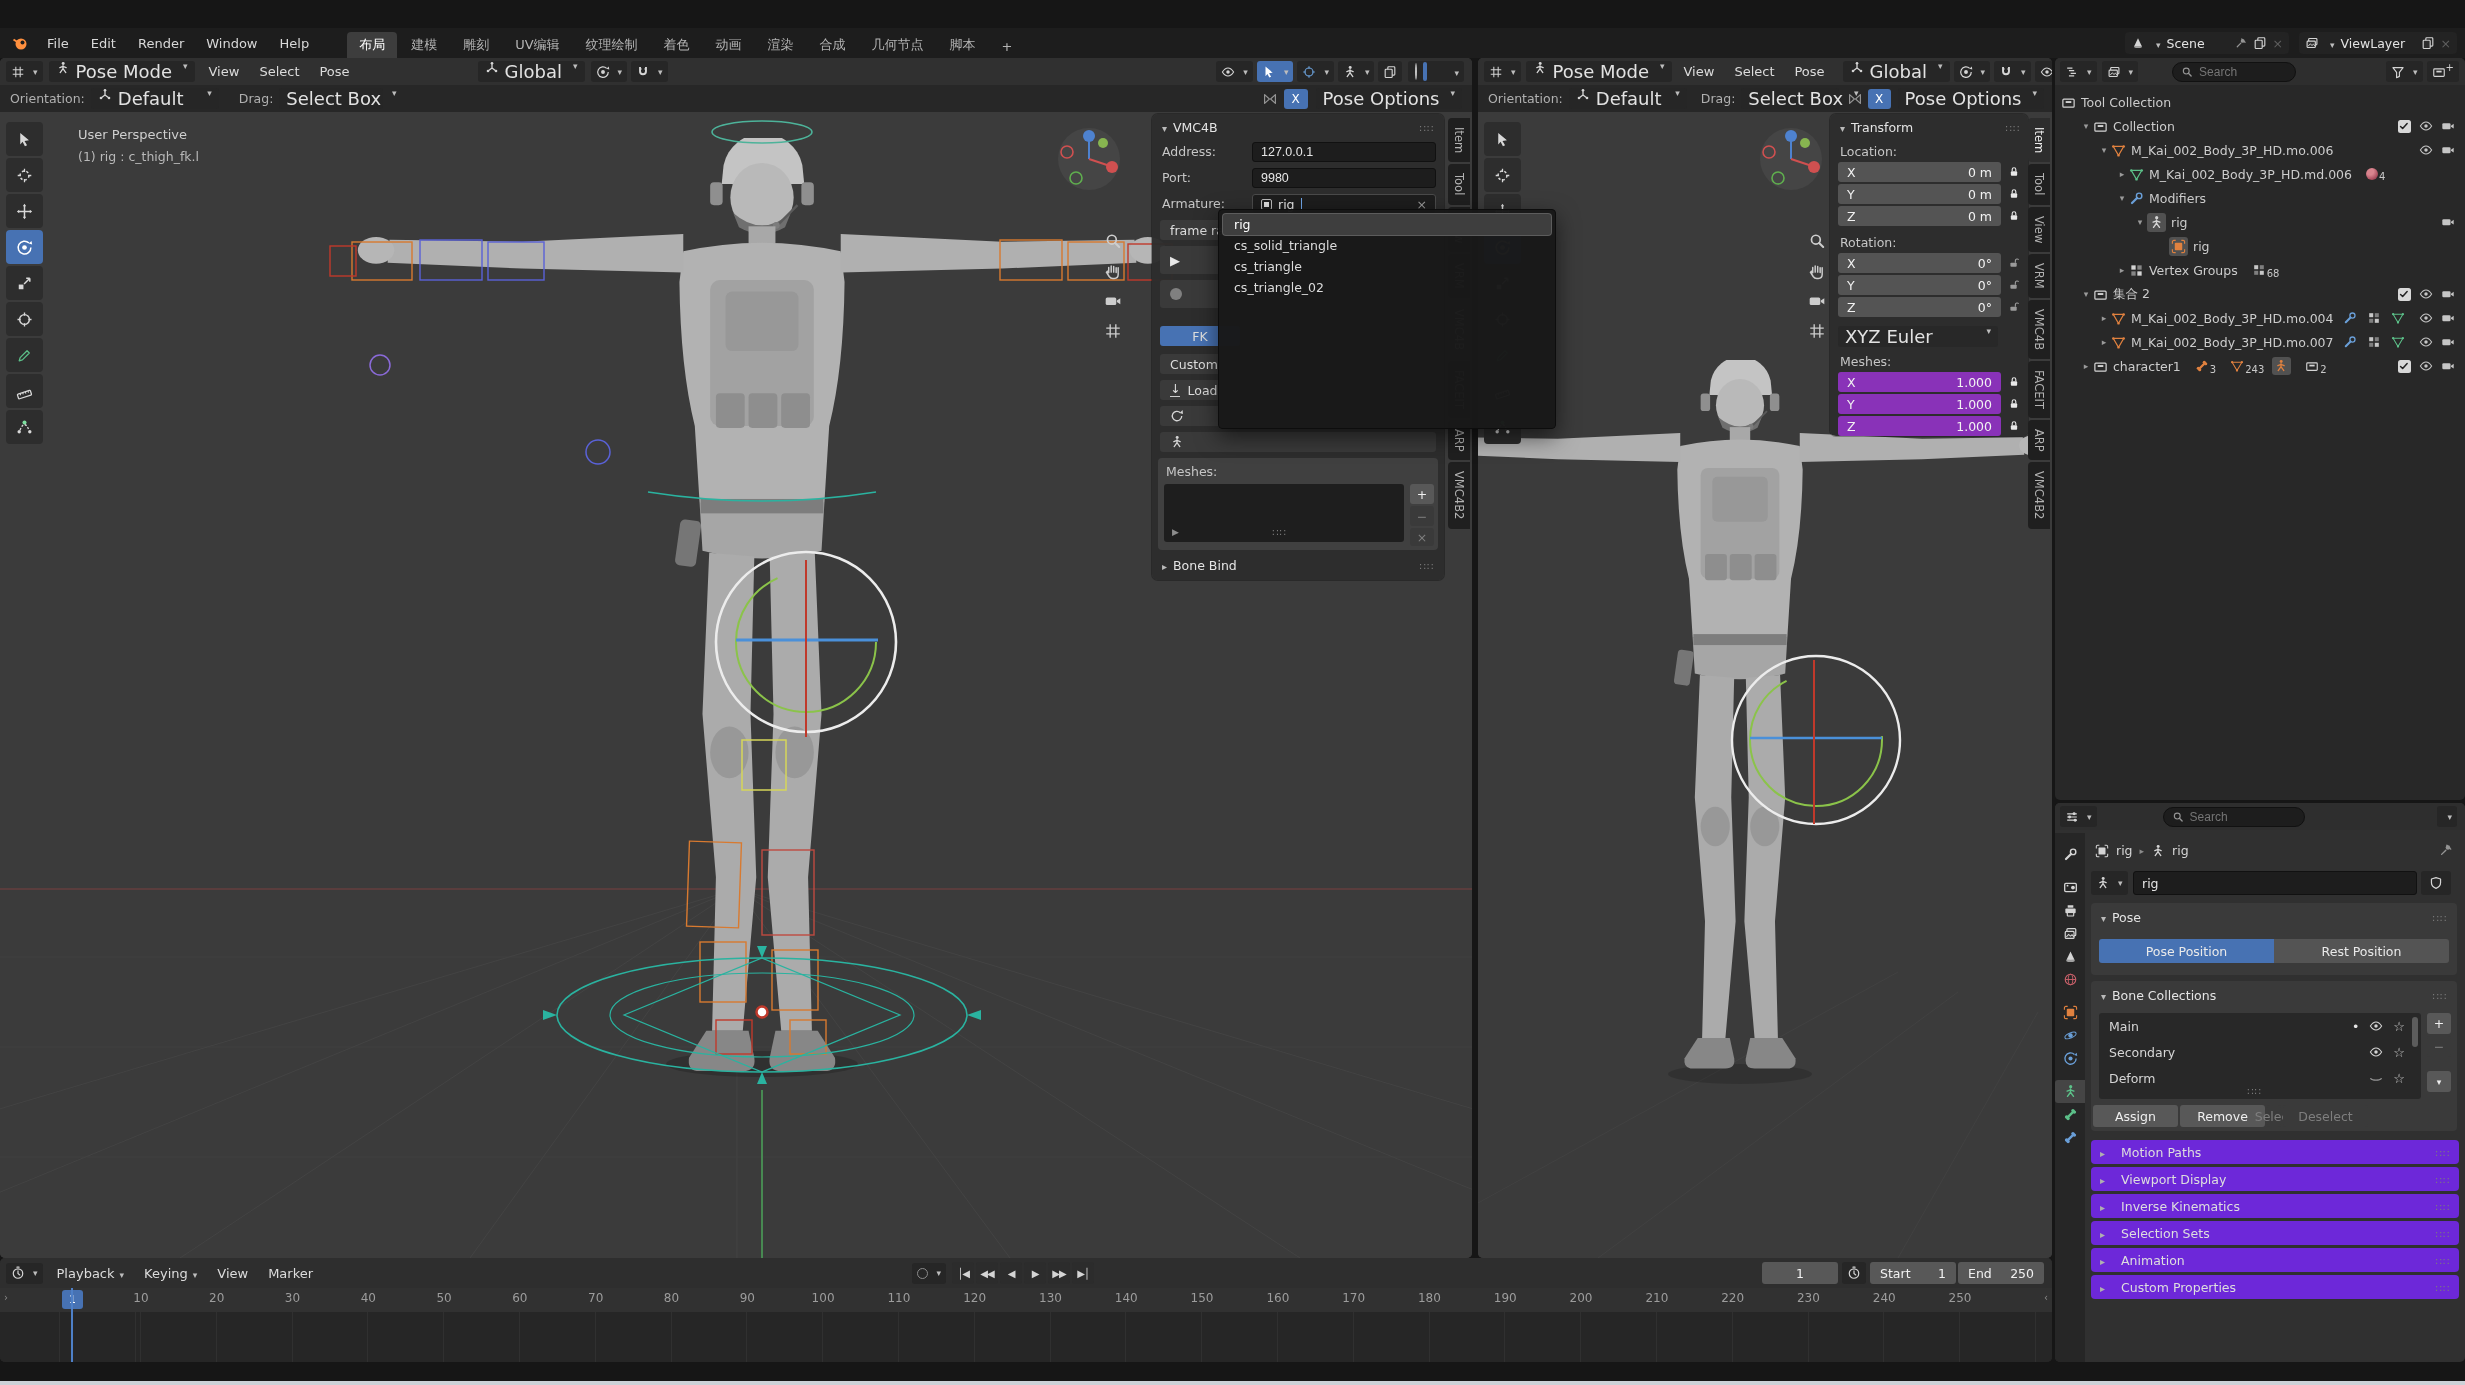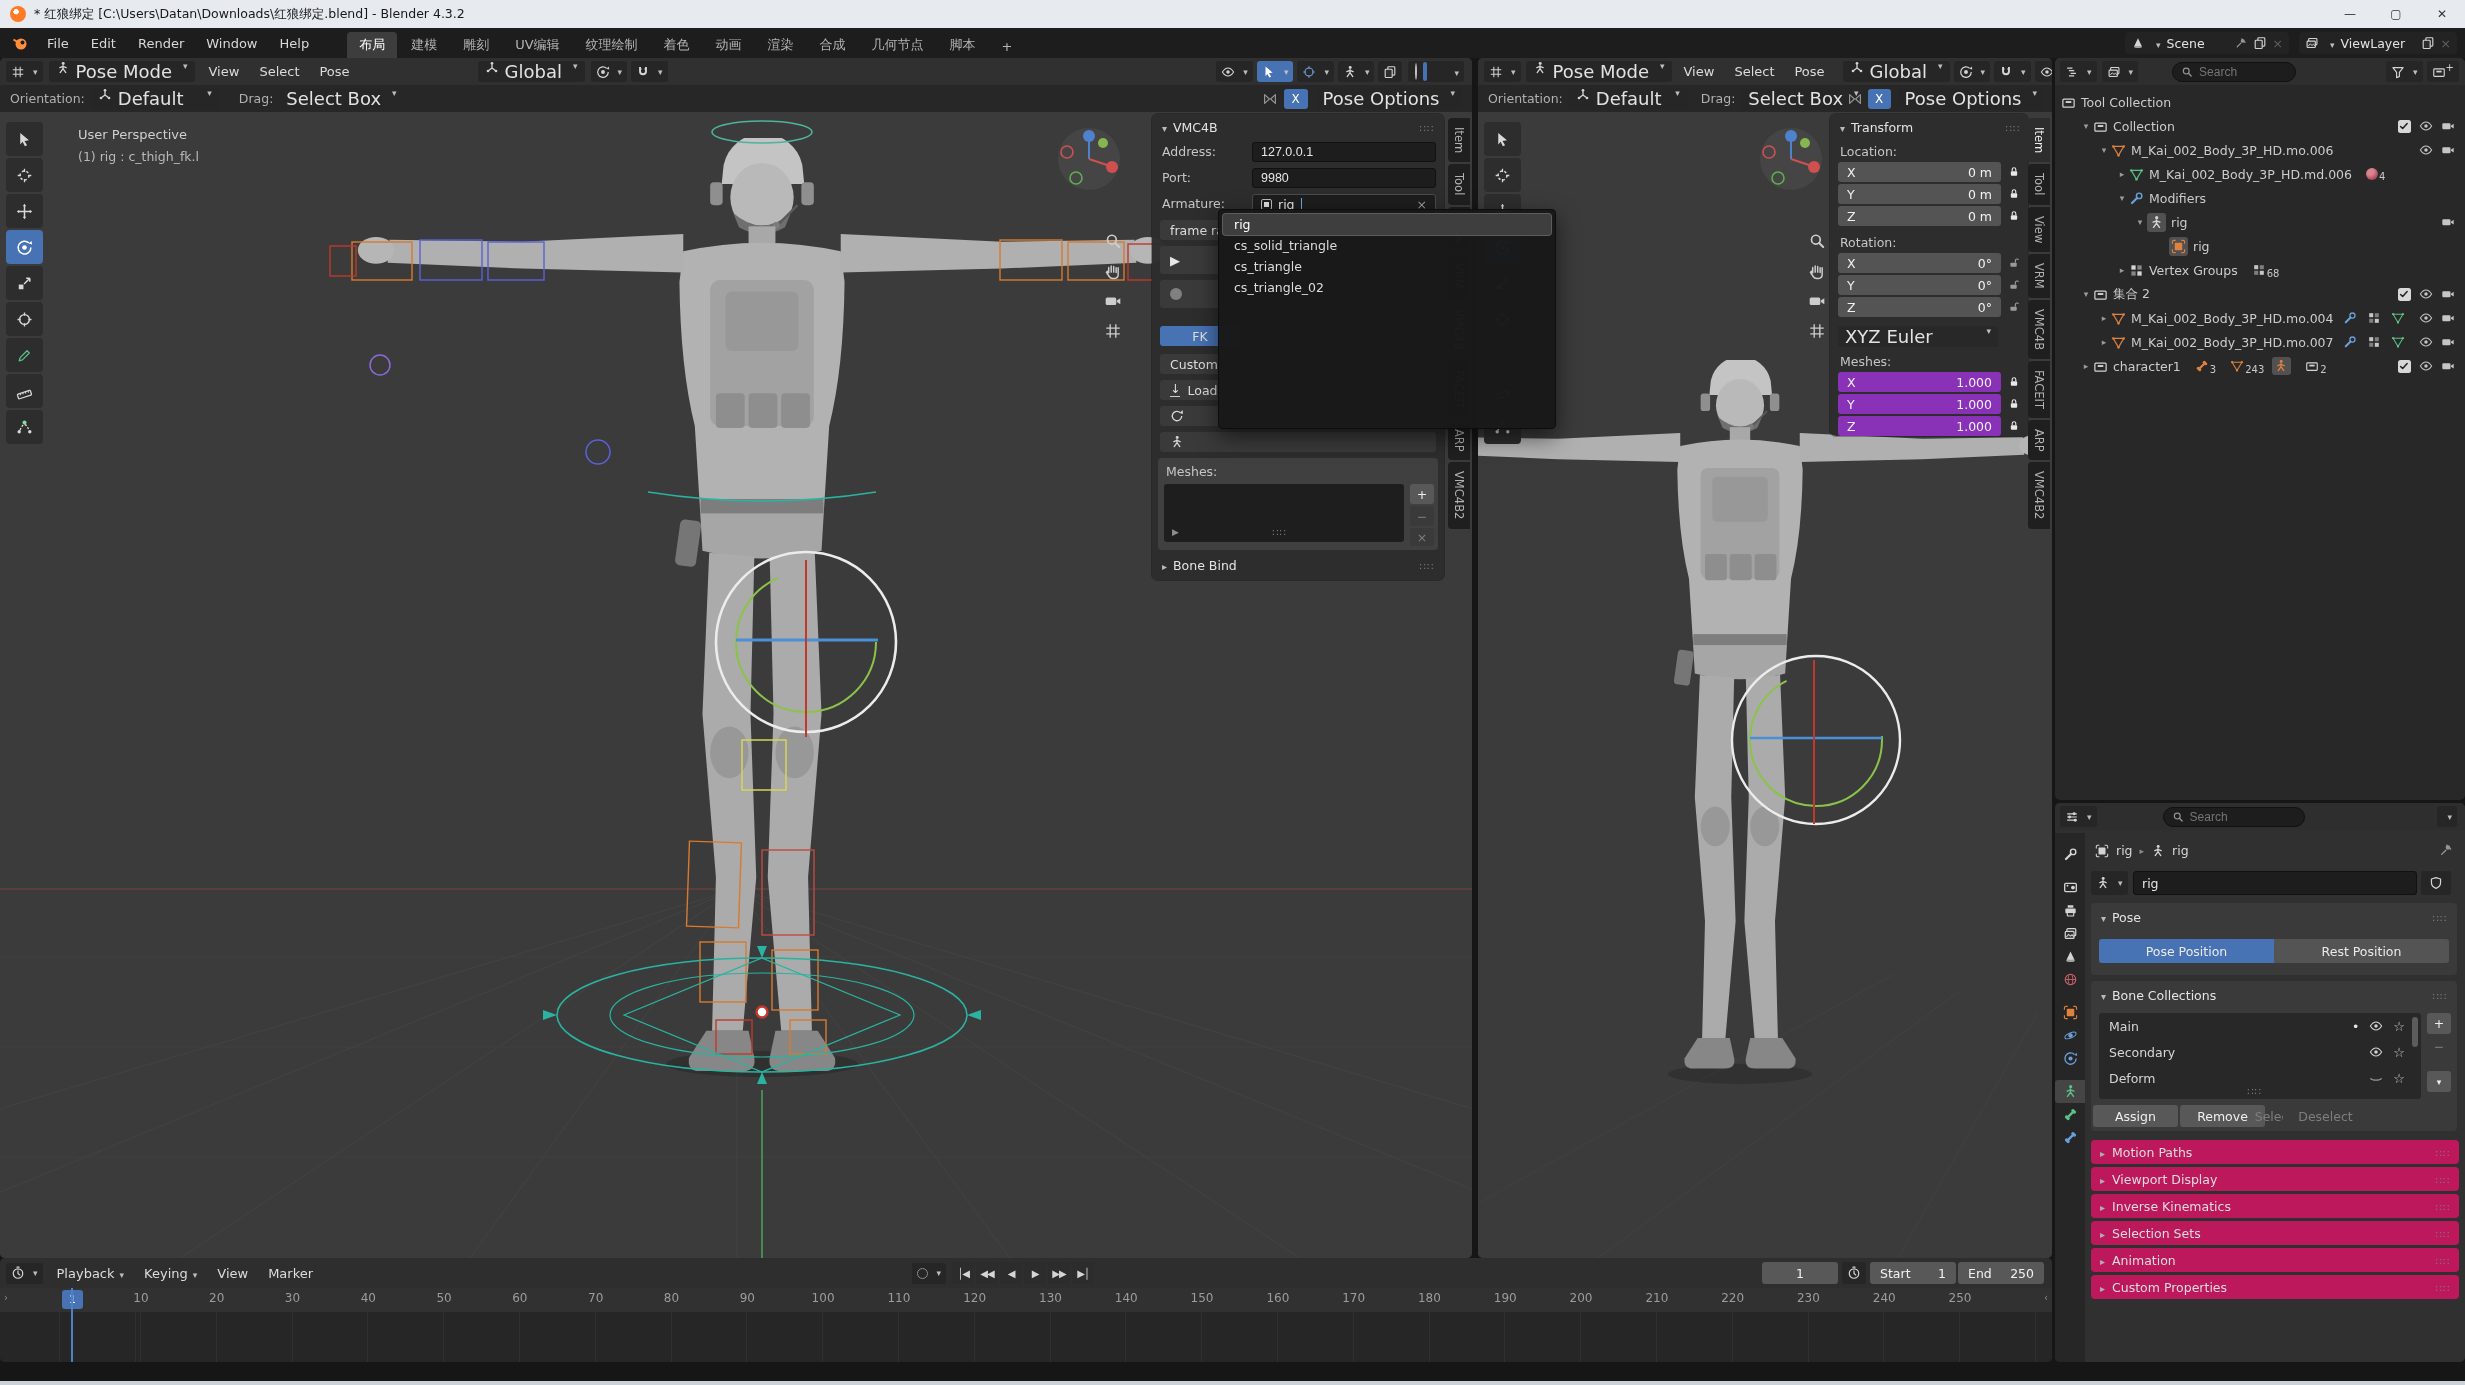--- a/index.html
+++ b/index.html
@@ -89,21 +89,21 @@
 .ptab.gap{margin-top:10px}
 .ptab.active{background:#454545;border-radius:3px 0 0 3px}
 .ptab svg{width:15px;height:15px}
 .pbox{background:#3a3a3a;border-radius:4px}
 .segbtn{height:24px;display:flex;align-items:center;justify-content:center;font-size:12.5px;color:#eaeaea}
 .bcrow{display:flex;align-items:center;height:26px;padding:0 10px;font-size:12.5px;color:#d6d6d6}
 .bcdot::before{content:"•";color:#e6e6e6}
 .star::before{content:"☆";color:#c9c9c9;font-size:13px}
 .pybtn{background:#585858;border-radius:3px;height:22px;display:flex;align-items:center;justify-content:center;font-size:12.5px;color:#efefef}
 .pybtn.disabled{background:#3a3a3a;color:#7e7e7e}
-.cpanel{height:24px;background:#be185d;border-radius:4px;display:flex;align-items:center;padding:0 9px;margin:3px 6px;color:#dedede;font-size:12.5px;gap:7px}
+.cpanel{height:24px;background:#6d28d9;border-radius:4px;display:flex;align-items:center;padding:0 9px;margin:3px 6px;color:#dedede;font-size:12.5px;gap:16px}
 .cpar::before{content:"▸";font-size:10px;color:#b0b0b0}
 .cpanel .dots{margin-left:auto}
 
 .tick{flex:0 0 75.8px;width:75.8px;text-align:center;font-size:12px;color:#9c9c9c}
 .transport{display:flex;gap:2px}
 .tpb{background:#2c2c2c;border-radius:3px;height:22px;min-width:22px;display:flex;align-items:center;justify-content:center;color:#d5d5d5;font-size:10px;padding:0 3px;letter-spacing:-1px}
 .framefield{background:#585858;border-radius:3px;height:22px;display:flex;align-items:center;justify-content:center;color:#f1f1f1;font-size:12.5px}
 
 .annot{font-weight:800;font-size:63px;color:#ee1c0c;white-space:nowrap;letter-spacing:1px;text-shadow:0 0 1px #a01005}
 .hidden-defs{position:absolute;width:0;height:0;overflow:hidden}
@@ -318,28 +318,20 @@
   <ellipse cx="416" cy="640" rx="20" ry="27" fill="#989898"></ellipse>
   <ellipse cx="484" cy="640" rx="20" ry="27" fill="#989898"></ellipse>
   <path d="M392 930h44l6 28q2 14-12 14h-48q-10-2-8-14z" fill="#878787"></path>
   <path d="M508 930h-44l-6 28q-2 14 12 14h48q10-2 8-14z" fill="#878787"></path>
 </symbol>
 </defs>
 </svg>
 
 <div id="app">
 
-  <div class="r titlebar">
-    <span style="margin:0 8px 0 10px;width:16px;height:16px;border-radius:50%;background:radial-gradient(circle at 38% 36%,#fff 0 18%,#ff7a26 20% 100%)"></span>
-    <span>* 红狼绑定 [C:\Users\Datan\Downloads\红狼绑定.blend] - Blender 4.3.2</span>
-    <span style="flex:1"></span>
-    <span class="winbtn">—</span>
-    <span class="winbtn">▢</span>
-    <span class="winbtn">✕</span>
-  </div>
 
   <div class="r menubar">
     <span style="margin:0 8px 0 12px;color:#ff8f3e">
         <svg class="s16" viewBox="0 0 16 16">
           <circle cx="9" cy="9" r="5.5" fill="currentColor"></circle>
           <circle cx="10.5" cy="7.5" r="2" fill="#1d1d1d"></circle>
           <path d="M1.5 4.5 7 8" stroke="currentColor" stroke-width="2"></path>
         </svg>
       </span>
     <span style="display:flex">

